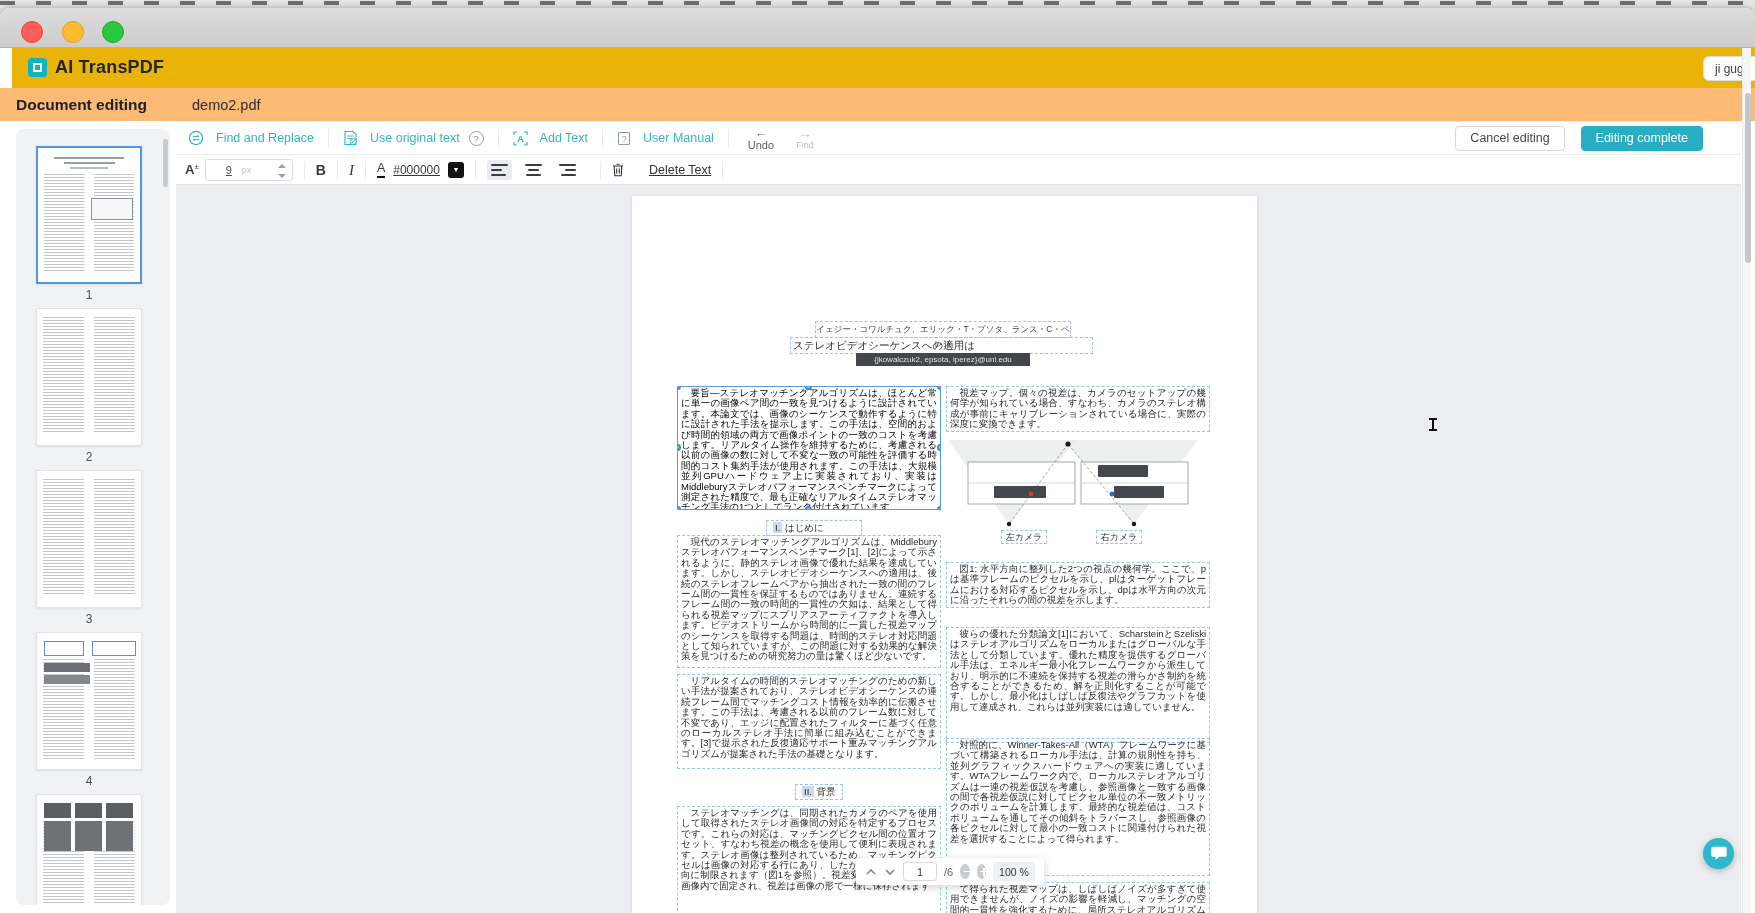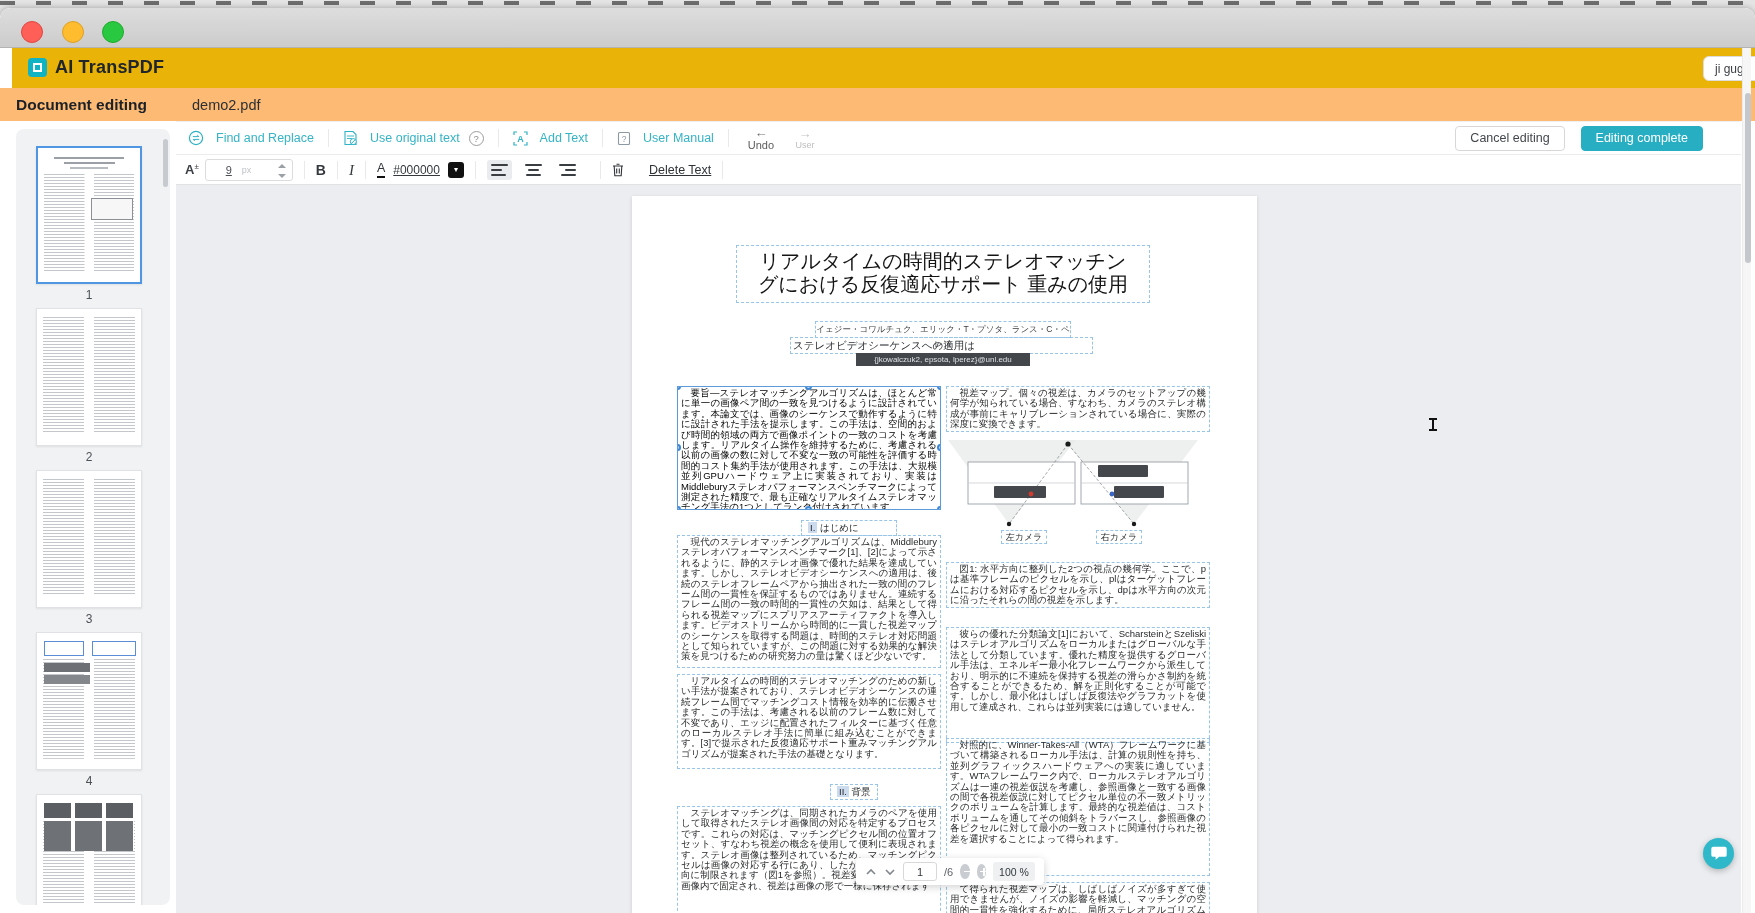--- a/index.html
+++ b/index.html
@@ -122,21 +122,21 @@
     color:#dde1e5; font-size:8px; line-height:13px; text-align:center; }
   .col { position:absolute; top:190px; width:264px; }
   .colL { left:45px; } .colR { left:314px; }
   .para, .abstract { width:264px; font-size:9.5px; line-height:10.4px; text-align:justify;
     text-indent:1em; padding:1px 3px; overflow:hidden; letter-spacing:0; }
   .abstract { position:absolute; top:0; height:124px; border:1px solid #5b9bd9; }
   .hd { position:absolute; width:7px; height:7px; border-radius:50%; background:#bcd7f3; border:2px solid #3f87d8; }
   .hd-tl{left:-4px;top:-4px}.hd-tm{left:calc(50% - 4px);top:-4px}.hd-tr{right:-4px;top:-4px}
   .hd-ml{left:-4px;top:calc(50% - 4px)}.hd-mr{right:-4px;top:calc(50% - 4px)}
   .hd-bl{left:-4px;bottom:-4px}.hd-bm{left:calc(50% - 4px);bottom:-4px}.hd-br{right:-4px;bottom:-4px}
-  .sechead { font-size:9.5px; line-height:12px; padding:1px 6px; color:#26282a; white-space:nowrap;margin-left:35px; }
+  .sechead { font-size:9.5px; line-height:12px; padding:1px 6px; color:#26282a; white-space:nowrap; }
   .secnum { background:#ccdbee; padding:0 2px; }
   .sec1 { top:134px; left:89px; width:96px; }
   .p-intro1 { top:149px; height:133px; }
   .p-intro2 { top:288px; height:95px; }
   .sec2 { top:398px; left:118px; }
   .p-bg1 { top:420px; height:110px; }
   .r-top { top:0; height:46px; }
   .fig { position:absolute; top:46px; width:264px; height:118px; }
   .figlab { position:absolute; top:98px; width:46px; height:14px; border:1px dashed #96c5e9;
     font-size:9px; line-height:12px; text-align:center; color:#26282a; }
@@ -284,21 +284,21 @@
             </svg>
           <span class="tb-label">User Manual</span>
         </div>
         <i class="vdiv"></i>
         <div class="undo">
           <span class="arrow">←</span>
           <span class="u-label">Undo</span>
         </div>
         <div class="redo">
           <span class="arrow">→</span>
-          <span class="u-label">User</span>
+          <span class="u-label">Find</span>
         </div>
         <div class="spacer"></div>
         <button class="btn-cancel">Cancel editing</button>
         <button class="btn-complete">Editing complete</button>
       </div>
 
       <div class="row2">
         <span class="fs-icon"><span>A</span><sup>±</sup></span>
         <div class="fs-box">
           <input class="fs-input" value="9" style="">
@@ -349,24 +349,20 @@
             </svg>
           <span class="del-label">Delete Text</span>
         </div>
         <i class="vdiv tight"></i>
       </div>
     </div>
 
     <main class="canvas">
       <div class="page">
 
-        <div class="tbox title">
-          <div>リアルタイムの時間的ステレオマッチン</div>
-          <div>グにおける反復適応サポート 重みの使用</div>
-        </div>
         <div class="tbox authors">イェジー・コワルチュク、エリック・T・プソタ、ランス・C・ペレス</div>
         <div class="tbox affil">ステレオビデオシーケンスへの適用は</div>
         <div class="email">{jkowalczuk2, epsota, lperez}@unl.edu</div>
 
         <div class="col colL">
           <div class="abstract">
             <span>要旨—ステレオマッチングアルゴリズムは、ほとんど常に単一の画像ペア間の一致を見つけるように設計されています。本論文では、画像のシーケンスで動作するように特に設計された手法を提示します。この手法は、空間的および時間的領域の両方で画像ポイントの一致のコストを考慮します。リアルタイム操作を維持するために、考慮される以前の画像の数に対して不変な一致の可能性を評価する時間的コスト集約手法が使用されます。この手法は、大規模並列GPUハードウェア上に実装されており、実装はMiddleburyステレオパフォーマンスベンチマ­ークによって測定された精度で、最も正確なリアルタイムステレオマッチング手法の1つとしてランク付けされています。</span>
             <span class="hd hd-tl"></span>
             <span class="hd hd-tm"></span>
             <span class="hd hd-tr"></span>

